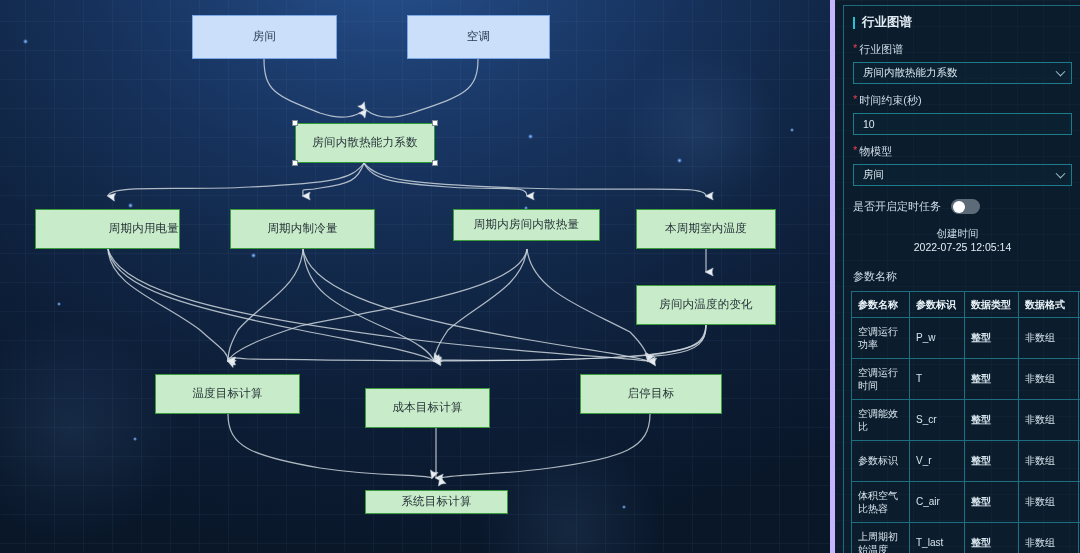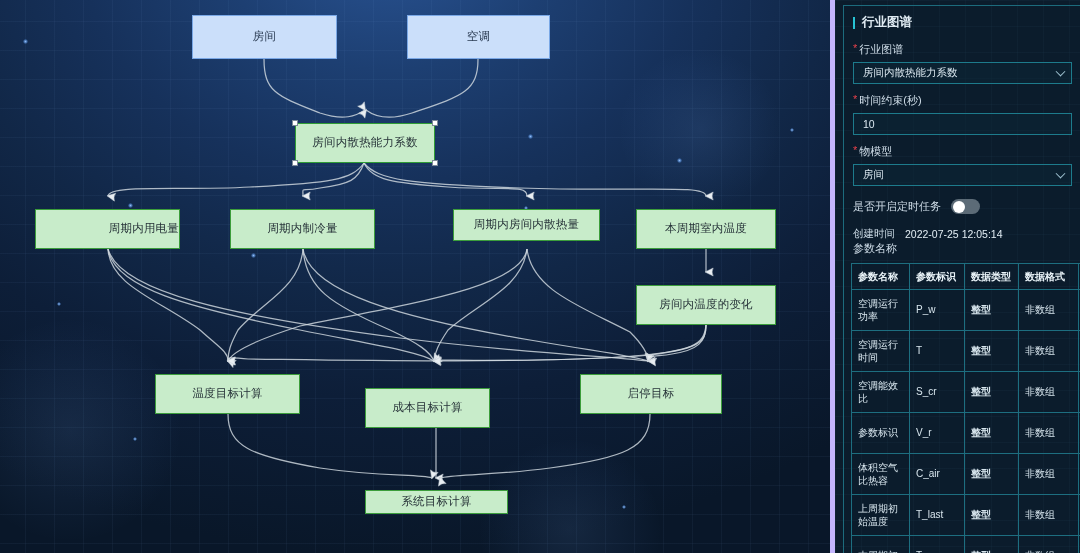--- a/index.html
+++ b/index.html
@@ -176,21 +176,22 @@
     left: 1.5px; top: 1.5px;
     width: 12px; height: 12px;
     border-radius: 50%;
     background: #ffffff;
   }
 
   .meta-row {
     display: flex; align-items: center;
     font-size: 10.5px;
     color: #c9d8e3;
-    margin-bottom: 0;
+    margin-bottom: 16px;
+    flex-direction: column;
   }
   .meta-label { margin-right: 10px; color: #c9d8e3; }
   .meta-value { color: #e2edf4; }
 
   .table-title {
     font-size: 11px;
     color: #cfdde8;
     margin-bottom: 7px;
   }
 

